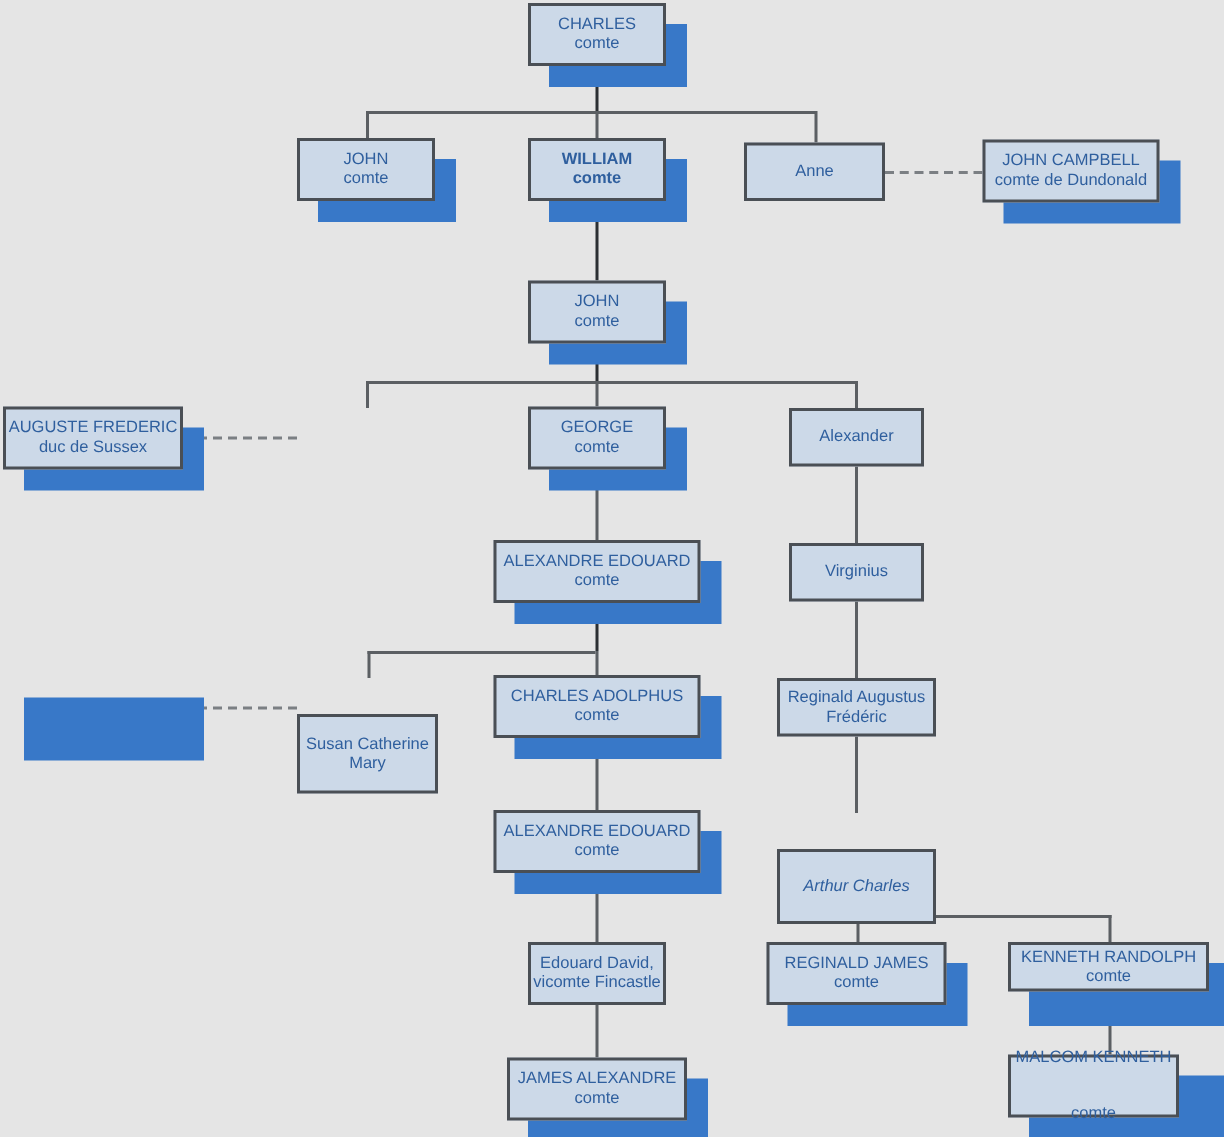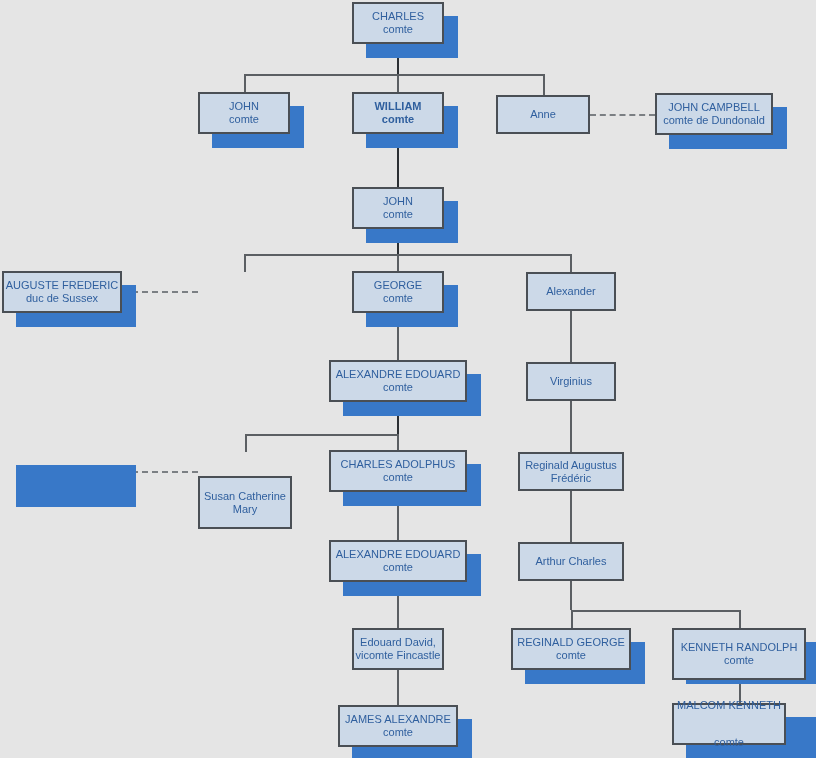--- a/index.html
+++ b/index.html
@@ -157,32 +157,32 @@
       <span class="l2">comte</span>
     </div>
     <div class="node" style="left: 518px; top: 452px; width: 106px; height: 39px;">
       <span class="l1">Reginald Augustus</span>
       <span class="l2">Frédéric</span>
     </div>
     <div class="node" style="left: 329px; top: 540px; width: 138px; height: 42px;">
       <span class="l1">ALEXANDRE EDOUARD</span>
       <span class="l2">comte</span>
     </div>
-    <div class="node" style="left: 518px; top: 542px; width: 106px; height: 39px;">
+    <div class="node" style="left: 518px; top: 566px; width: 106px; height: 50px; font-style: italic;">
       <span class="l1">Arthur Charles</span>
     </div>
     <div class="node" style="left: 352px; top: 628px; width: 92px; height: 42px;">
       <span class="l1">Edouard David,</span>
       <span class="l2">vicomte Fincastle</span>
     </div>
     <div class="node" style="left: 511px; top: 628px; width: 120px; height: 42px;">
-      <span class="l1">REGINALD GEORGE</span>
+      <span class="l1">REGINALD JAMES</span>
       <span class="l2">comte</span>
     </div>
-    <div class="node" style="left: 672px; top: 628px; width: 134px; height: 52px;">
+    <div class="node" style="left: 672px; top: 628px; width: 134px; height: 33px;">
       <span class="l1">KENNETH RANDOLPH</span>
       <span class="l2">comte</span>
     </div>
     <div class="node" style="left: 338px; top: 705px; width: 120px; height: 42px;">
       <span class="l1">JAMES ALEXANDRE</span>
       <span class="l2">comte</span>
     </div>
     <div class="node" style="left: 672px; top: 703px; width: 114px; height: 42px; gap: 24px;">
       <span class="l1">MALCOM KENNETH</span>
       <span class="l2">comte</span>

